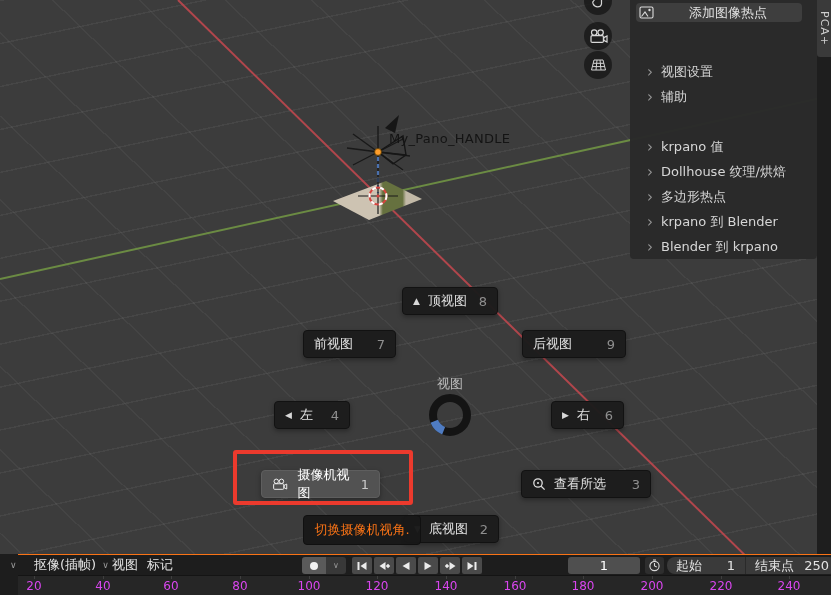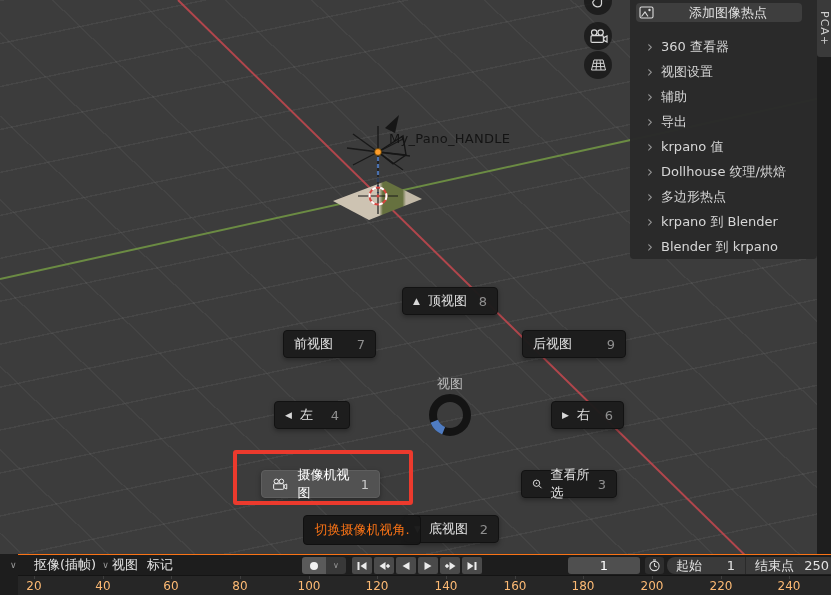--- a/index.html
+++ b/index.html
@@ -67,21 +67,21 @@
   #frame-field{position:absolute;left:550px;top:2px;width:72px;height:17px;background:#4f4f4f;border-radius:3px;
     display:flex;align-items:center;justify-content:center;color:#fff;}
   #clock-btn{position:absolute;left:627px;top:2px;width:19px;height:17px;background:#2e2e2e;border-radius:3px;
     display:flex;align-items:center;justify-content:center;}
   #range-group{position:absolute;left:649px;top:2px;width:170px;height:17px;background:#3a3a3a;border-radius:8px;display:flex;}
   .range-field{display:flex;align-items:center;color:#e3e3e3;}
   #start-field{width:78px;border-right:1px solid #2a2a2a;}
   #start-field .lab{margin-left:9px;} #start-field .val{margin-left:auto;margin-right:10px;}
   #end-field{flex:1;} #end-field .lab{margin-left:9px;} #end-field .val{margin-left:auto;margin-right:8px;}
   #ruler{position:absolute;left:0;top:20px;width:100%;height:21px;background:#262626;border-top:1px solid #141414;box-sizing:border-box;}
-  .rnum{position:absolute;top:3px;transform:translateX(-50%);color:#fdba74;font-size:12px;}
+  .rnum{position:absolute;top:3px;transform:translateX(-50%);color:#d946ef;font-size:12px;}
   .rtick{position:absolute;top:0;width:1px;height:3px;background:#3f3f3f;}
   svg{display:block;}
 </style>
 </head>
 <body>
 
 <div id="viewport">
   <div id="axis-y" class="axis"></div>
   <div id="axis-x" class="axis"></div>
 
@@ -142,21 +142,21 @@
       <line x1="7" y1="2" x2="6" y2="12"></line>
         <line x1="10" y1="2" x2="11" y2="12"></line>
     </svg>
   </div>
 
   <div class="pie-btn" style="left:402px;top:287px;width:96px">
     <span class="tri">▲</span>
     <span>顶视图</span>
     <span class="key">8</span>
   </div>
-  <div class="pie-btn" style="left:283px;top:330px;width:93px">
+  <div class="pie-btn" style="left:303px;top:330px;width:93px">
     <span>前视图</span>
     <span class="key">7</span>
   </div>
   <div class="pie-btn" style="left:522px;top:330px;width:104px">
     <span>后视图</span>
     <span class="key">9</span>
   </div>
   <div class="pie-btn" style="left:274px;top:401px;width:76px">
     <span class="tri">◀</span>
     <span>左</span>
@@ -177,21 +177,21 @@
   <div class="pie-btn hl" style="left:261px;top:470px;width:119px">
     <svg width="19" height="15" viewBox="0 0 19 15" fill="none" stroke="#f0f0f0" stroke-width="1.2">
       <circle cx="5.2" cy="3.6" r="2.7"></circle>
         <circle cx="11.6" cy="3.6" r="2.7"></circle>
       <rect x="2" y="6.6" width="12.4" height="6.8" rx="1.2"></rect>
         <polygon points="14.8,8.6 18,7 18,13 14.8,11.4"></polygon>
     </svg>
     <span>摄像机视图</span>
     <span class="key">1</span>
   </div>
-  <div class="pie-btn" style="left:521px;top:470px;width:96px">
+  <div class="pie-btn" style="left:521px;top:470px;width:130px">
     <svg width="14" height="14" viewBox="0 0 14 14" fill="none" stroke="#e0e0e0" stroke-width="1.3">
       <circle cx="6" cy="6" r="4.2"></circle>
         <line x1="9.2" y1="9.2" x2="12.6" y2="12.6"></line>
         <circle cx="6" cy="6" r="1" fill="#e0e0e0" stroke="none"></circle>
     </svg>
     <span>查看所选</span>
     <span class="key">3</span>
   </div>
   <div class="pie-btn" style="left:403px;top:515px;width:96px">
     <span class="tri">▼</span>
@@ -204,35 +204,27 @@
 
   <div id="sidebar">
     <div id="sb-header">
       <svg width="15" height="13" viewBox="0 0 15 13" style="margin-left:3px" fill="none" stroke="#dcdcdc" stroke-width="1.1">
         <rect x="1" y="1" width="13" height="11" rx="1.5"></rect>
           <circle cx="10.5" cy="4" r="1.2" fill="#dcdcdc" stroke="none"></circle>
           <polyline points="2.5,10.5 6,6 9,10.5"></polyline>
       </svg>
       <span class="ttl">添加图像热点</span>
     </div>
-    <div class="sb-row" style="top:34px">
-        <span class="chev"></span>
-        <span>360 查看器</span>
-      </div>
     <div class="sb-row" style="top:59px">
         <span class="chev"></span>
         <span>视图设置</span>
       </div>
     <div class="sb-row" style="top:84px">
         <span class="chev"></span>
         <span>辅助</span>
-      </div>
-    <div class="sb-row" style="top:109px">
-        <span class="chev"></span>
-        <span>导出</span>
       </div>
     <div class="sb-row" style="top:134px">
         <span class="chev"></span>
         <span>krpano 值</span>
       </div>
     <div class="sb-row" style="top:159px">
         <span class="chev"></span>
         <span>Dollhouse 纹理/烘焙</span>
       </div>
     <div class="sb-row" style="top:184px">

